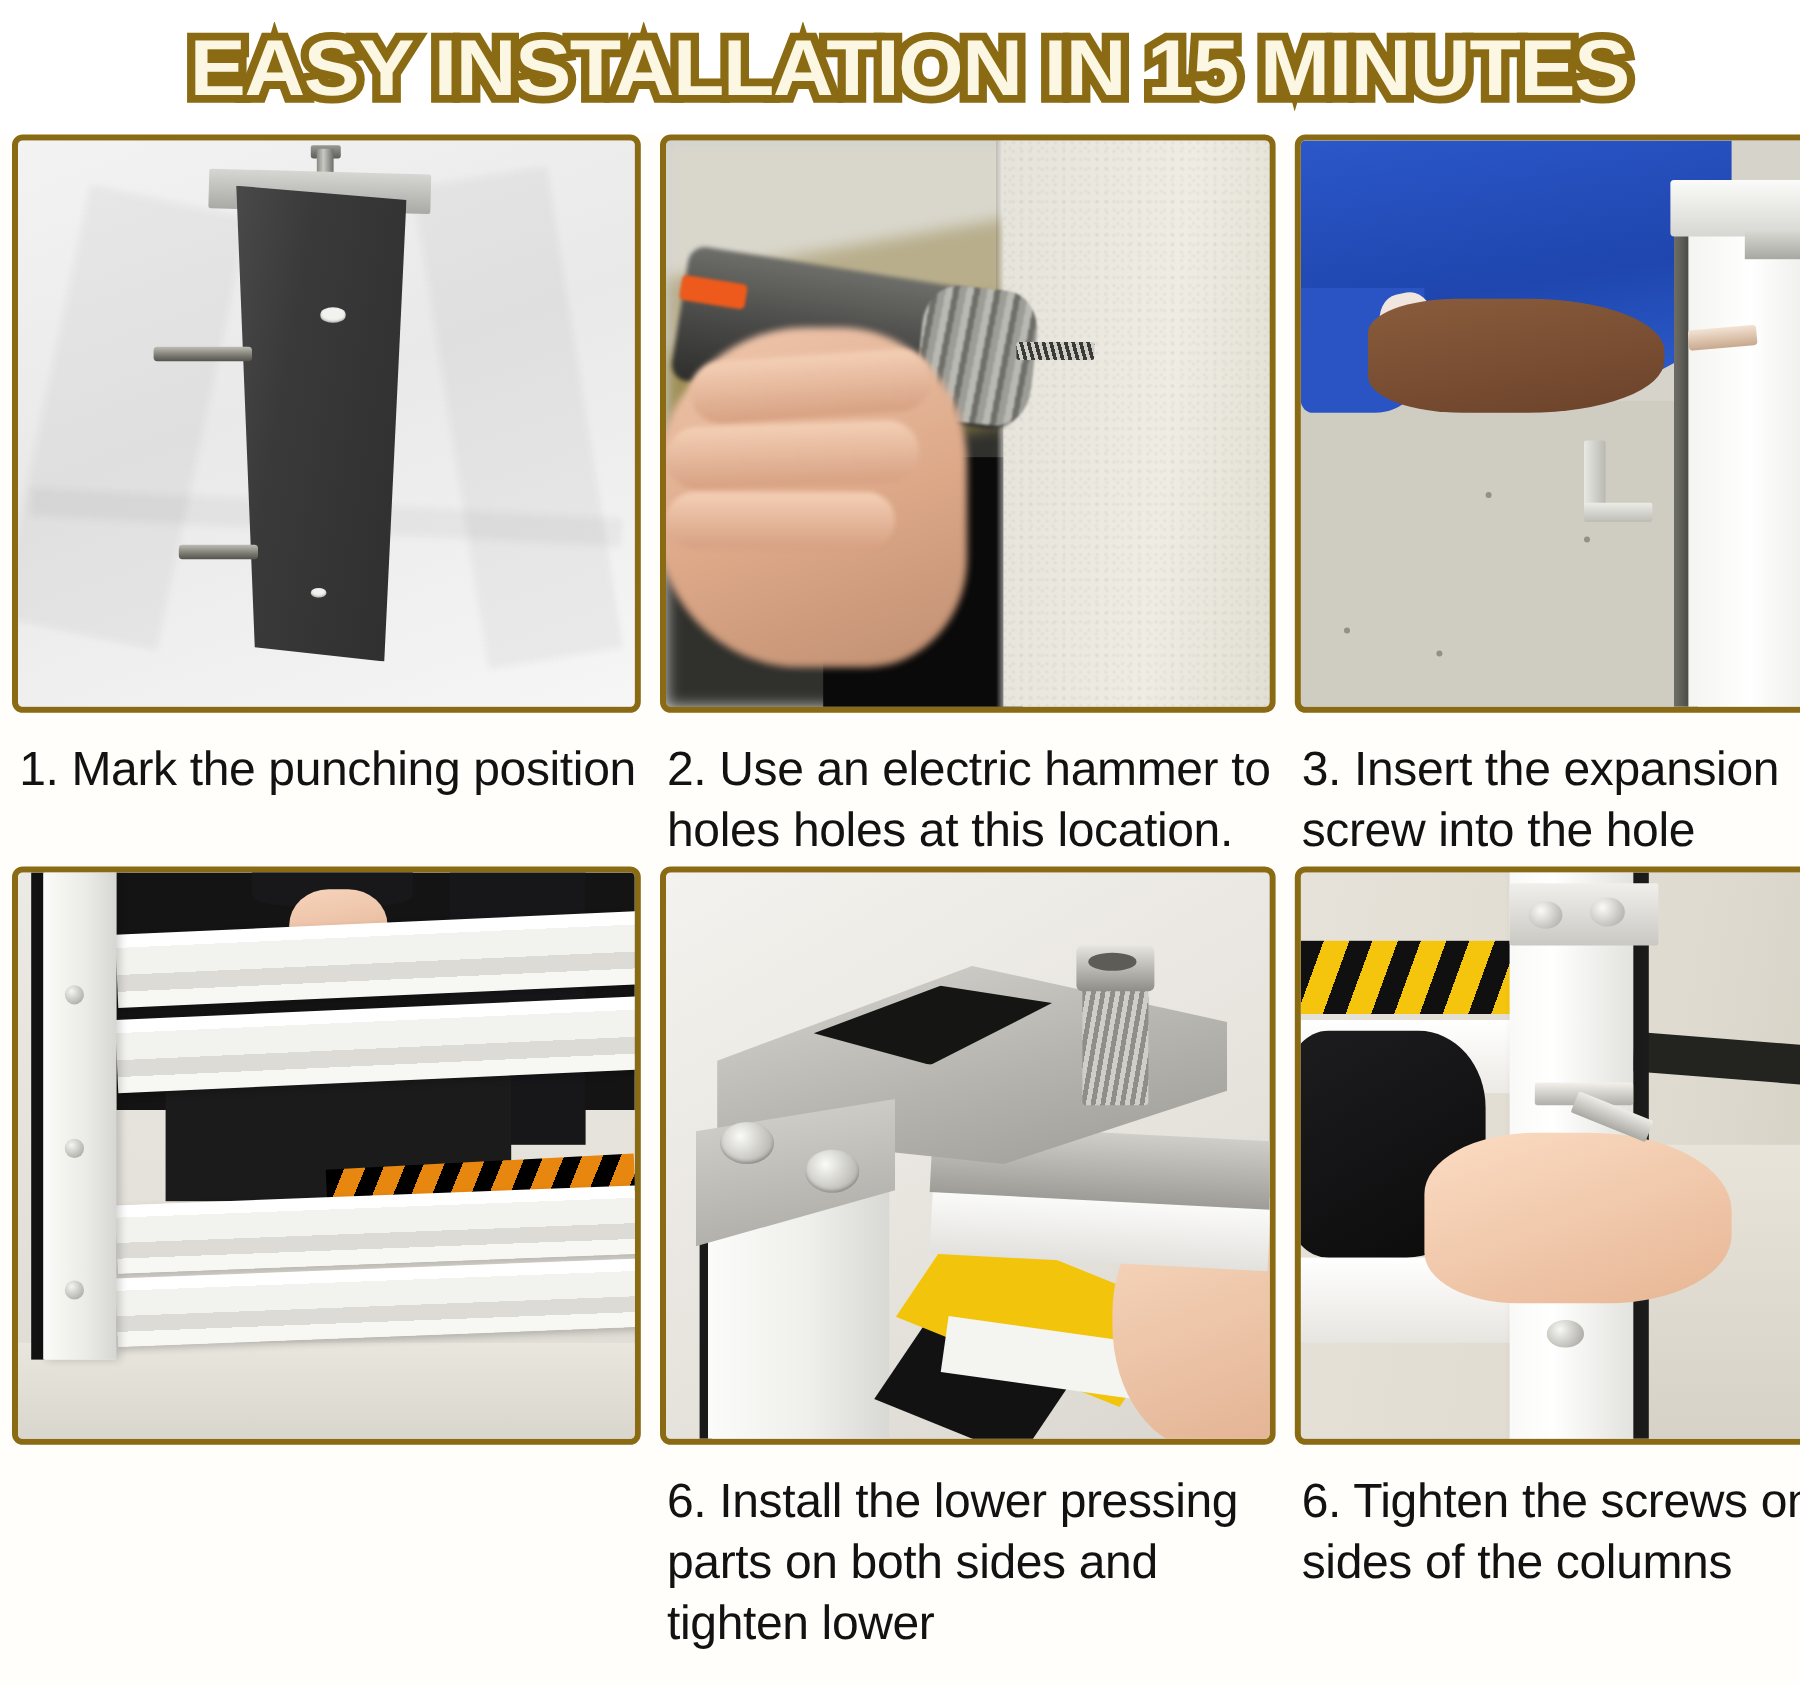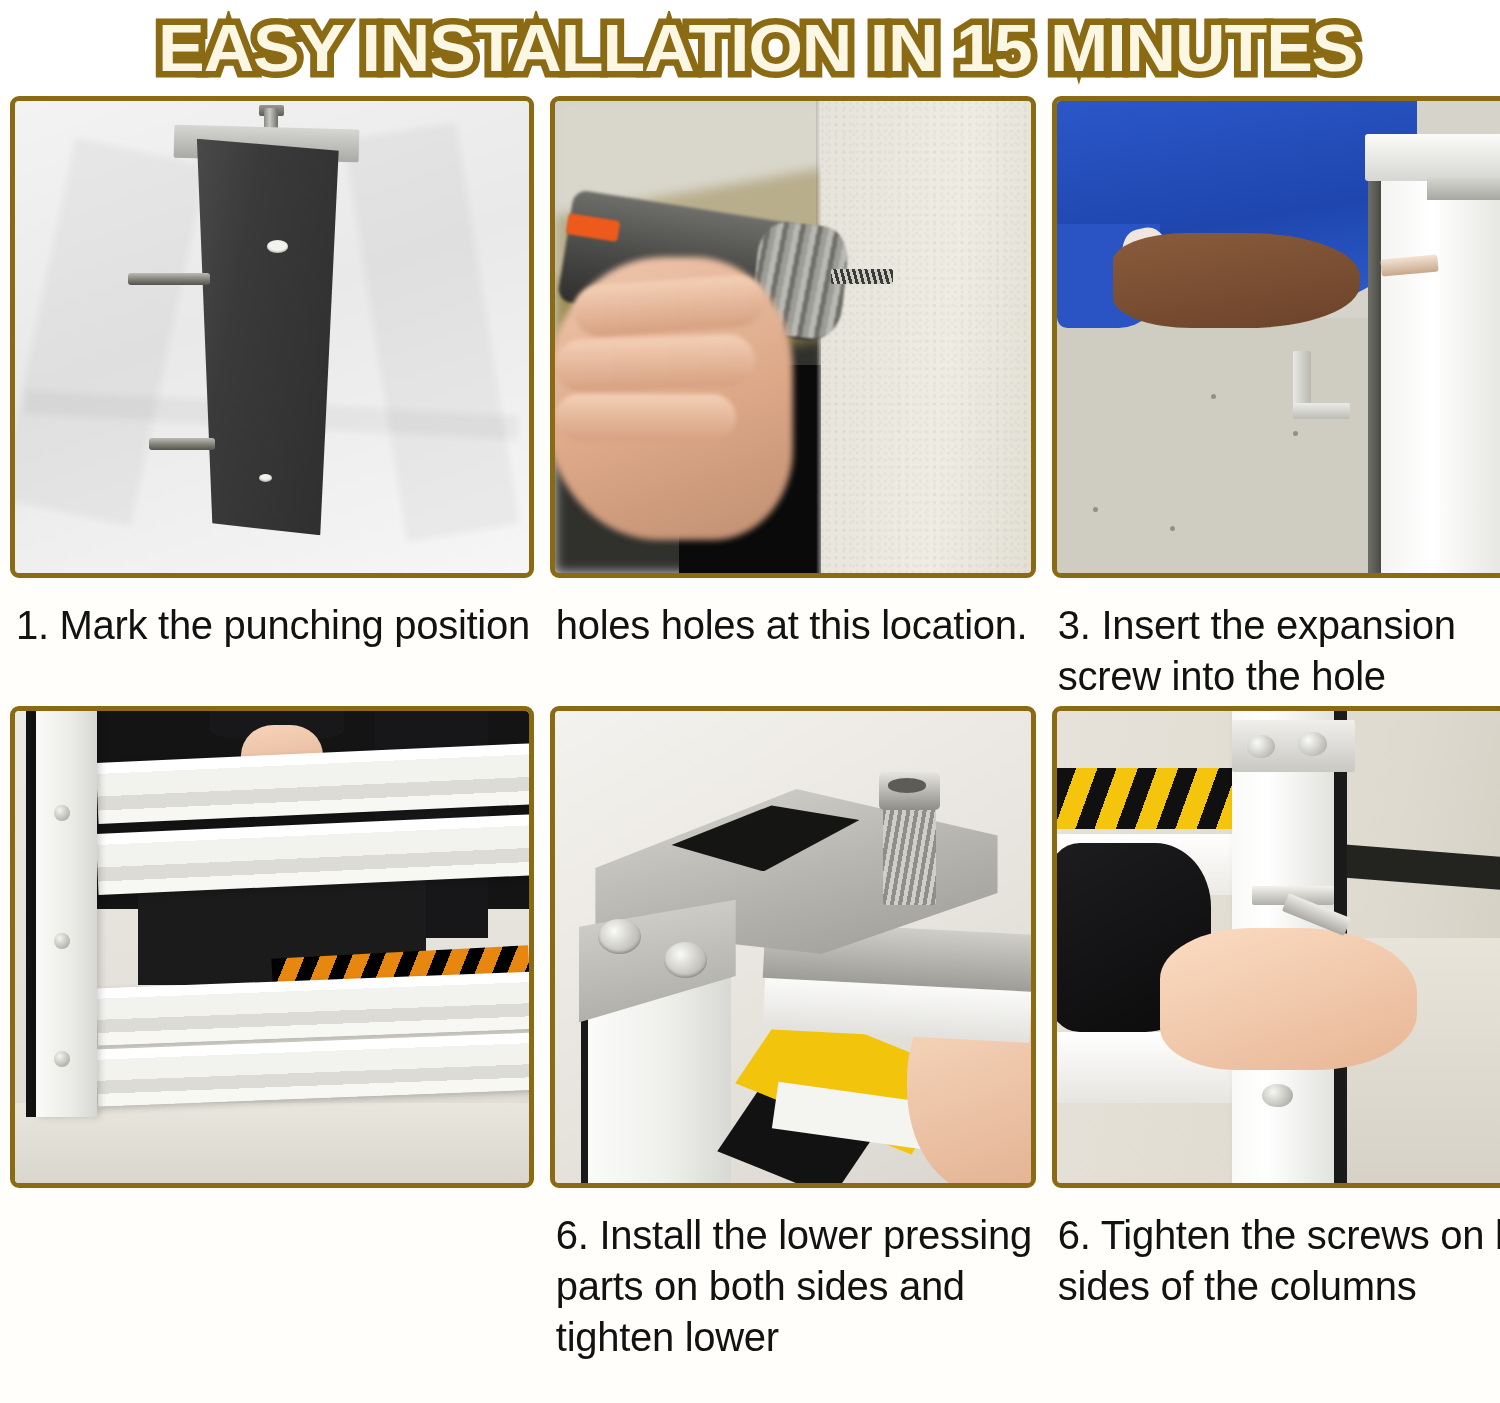--- a/index.html
+++ b/index.html
@@ -12,21 +12,21 @@
     width: 1500px;
     height: 1403px;
     font-family: "Liberation Sans", sans-serif;
     overflow: hidden;
     position: relative;
     background: #FFFEFA;
   }
 
   
   .header {
-    height: 96px;
+    height: 112px;
     display: flex;
     align-items: center;
     justify-content: center;
     background: #FFFFFF;
     padding-left: 15px;
   }
   .title {
     font-family: "Liberation Sans", sans-serif;
     font-weight: bold;
     font-size: 66px;
@@ -523,20 +523,21 @@
         <div class="p2-orange"></div>
         <div class="p2-chuck"></div>
         <div class="p2-bit"></div>
         <div class="p2-hand"></div>
         <div class="p2-finger f1"></div>
         <div class="p2-finger f2"></div>
         <div class="p2-finger f3"></div>
       </div>
     </div>
     <div class="caption">
+      <span class="line">2. Use an electric hammer to</span>
       <span class="line">holes holes at this location.</span>
     </div>
   </div>
 
   <div class="cell">
     <div class="photo-frame">
       <div class="photo">
         <div class="p3-floor"></div>
         <div class="p3-speck" style="left:30%;top:62%;"></div>
         <div class="p3-speck" style="left:46%;top:70%;"></div>

